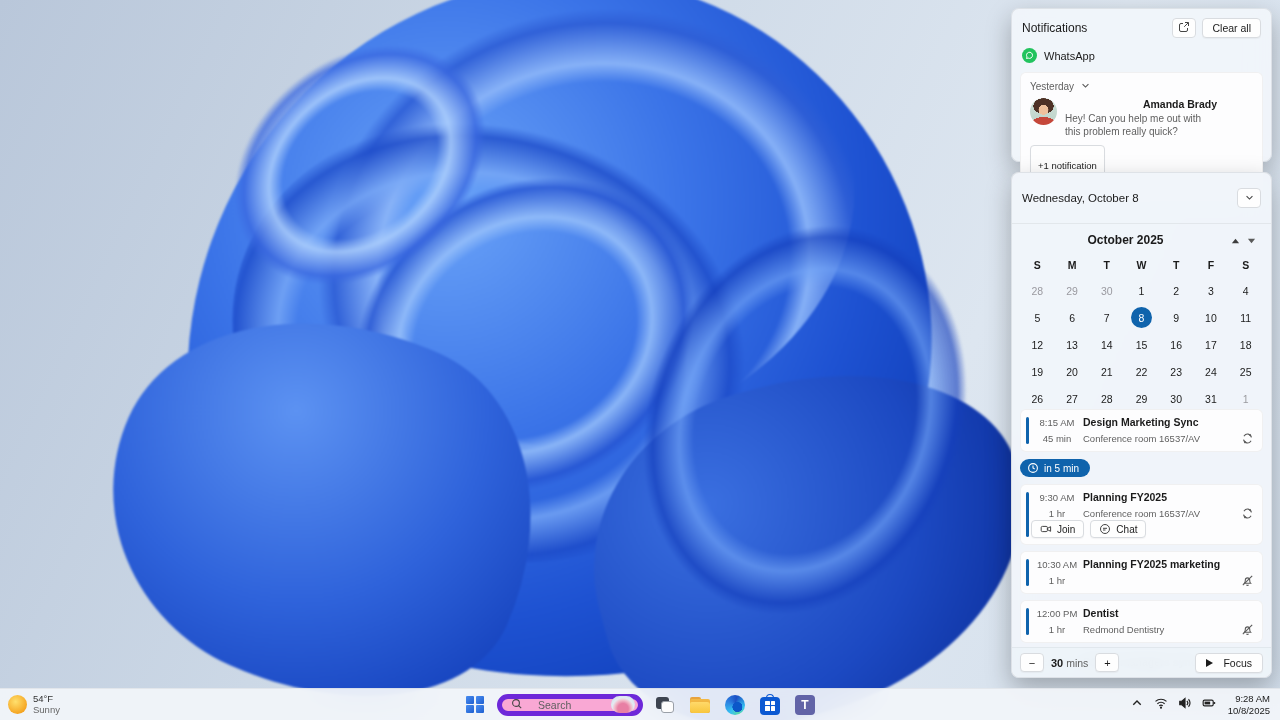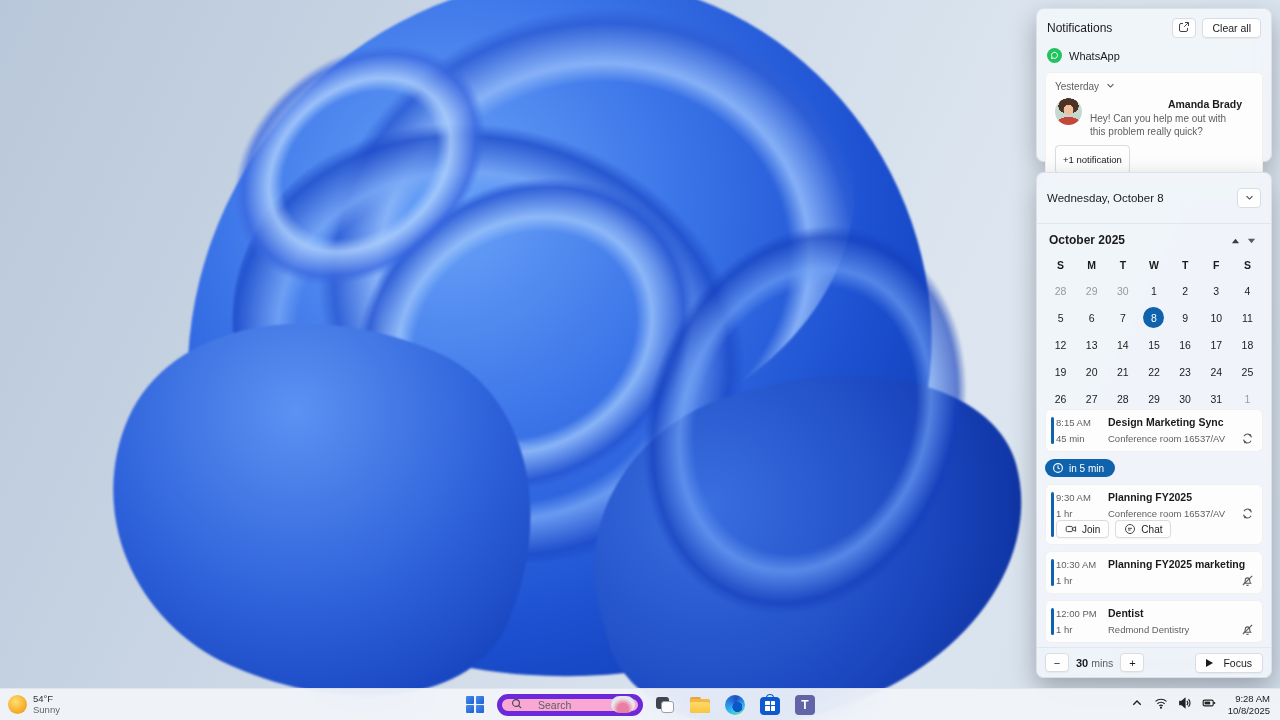--- a/index.html
+++ b/index.html
@@ -31,21 +31,21 @@
   .p5{left:110px;top:320px;width:430px;height:370px;border-radius:60% 40% 55% 45%/50% 60% 40% 50%;transform:rotate(24deg);
       background:radial-gradient(circle at 35% 30%,#5c92f2 0%,#2f63db 50%,#1643be 85%);}
   .p6{left:590px;top:380px;width:440px;height:330px;border-radius:45% 55% 60% 40%/55% 45% 60% 40%;transform:rotate(-15deg);
       background:radial-gradient(circle at 30% 30%,#3a6fe0 0%,#1c49c2 55%,#0c2f9c 90%);}
   .p7{left:210px;top:50px;width:300px;height:230px;border-radius:50%;transform:rotate(-40deg);opacity:.9;
       background:radial-gradient(ellipse at 50% 50%,rgba(0,0,0,0) 40%,rgba(170,205,252,.95) 47%,rgba(58,104,224,.85) 60%,rgba(0,0,0,0) 65%);}
   .p8{left:640px;top:210px;width:330px;height:420px;border-radius:50%;transform:rotate(20deg);opacity:.75;
       background:radial-gradient(ellipse at 50% 50%,rgba(0,0,0,0) 46%,rgba(110,160,244,.9) 52%,rgba(20,62,188,.85) 63%,rgba(0,0,0,0) 67%);}
 
   
-  .panel{position:absolute;width:236px;background:rgba(241,245,250,.97);border:1px solid rgba(0,0,0,.08);
+  .panel{position:absolute;width:261px;background:rgba(241,245,250,.97);border:1px solid rgba(0,0,0,.08);
          border-radius:8px;box-shadow:0 10px 26px rgba(0,0,0,.28);backdrop-filter:blur(12px);}
   .notif-panel{right:8px;top:8px;height:154px;}
   .cal-panel{right:8px;top:172px;height:506px;}
 
   
   .np-header{display:flex;align-items:center;gap:6px;padding:9px 10px 4px;}
   .np-title{font-size:12px;flex:1;}
   .icon-btn{width:24px;height:20px;border:1px solid #d9dce0;background:#fefefe;border-radius:4px;
             display:flex;align-items:center;justify-content:center;cursor:pointer;}
   .btn{font-family:inherit;font-size:10.5px;color:var(--text);border:1px solid #d9dce0;background:#fefefe;
@@ -56,41 +56,41 @@
   .group-row{display:flex;align-items:center;gap:6px;font-size:10px;color:var(--text2);}
   .msg-row{display:flex;gap:8px;margin-top:5px;}
   .avatar{width:27px;height:27px;border-radius:50%;flex:none;
     background:
       radial-gradient(circle at 50% 44%,#efc19c 0 24%,rgba(0,0,0,0) 25%),
       radial-gradient(ellipse 62% 48% at 50% 30%,#4e3226 0 60%,rgba(0,0,0,0) 61%),
       radial-gradient(ellipse 75% 42% at 50% 96%,#c5473a 0 60%,rgba(0,0,0,0) 61%),
       linear-gradient(#cfe0d8,#bdd4c9);}
   .sender{font-size:10.5px;font-weight:700;text-align:right;}
   .msg-text{font-size:10px;color:var(--text2);line-height:1.32;max-width:152px;margin-top:2px;}
-  .more-btn{margin-top:7px;font-size:9.5px;padding:8px 7px;}
+  .more-btn{margin-top:7px;font-size:9.5px;padding:14px 7px;}
 
   
   .cal-header{display:flex;align-items:center;padding:15px 10px;border-bottom:1px solid rgba(0,0,0,.06);}
   .cal-date{font-size:11.5px;flex:1;}
   .month-row{display:flex;align-items:center;padding:9px 12px 4px;}
-  .month-label{font-size:12px;font-weight:700;flex:1;}
+  .month-label{font-size:12px;font-weight:700;flex:1;text-align:center;}
   .nav-arrow{width:16px;height:14px;display:flex;align-items:center;justify-content:center;cursor:pointer;}
   .cal-grid{display:grid;grid-template-columns:repeat(7,1fr);padding:2px 8px 4px;}
   .dow{height:24px;display:flex;align-items:center;justify-content:center;font-size:10.5px;font-weight:700;}
   .day{height:27px;display:flex;align-items:center;justify-content:center;font-size:10.5px;cursor:pointer;}
   .day.muted{color:var(--muted);}
   .day .sel{width:21px;height:21px;border-radius:50%;background:var(--accent);color:#fff;display:flex;align-items:center;justify-content:center;}
   .event-list{position:absolute;left:0;right:0;top:232px;bottom:0;overflow:hidden;padding:4px 8px 34px;}
   .event-card{position:relative;background:#fdfdfe;border:1px solid rgba(0,0,0,.05);border-radius:6px;
               padding:6px 8px 6px 10px;margin-bottom:6px;}
   .event-card.partial{height:22px;overflow:hidden;}
   .accent-bar{position:absolute;left:5px;top:7px;bottom:7px;width:2.5px;border-radius:2px;background:var(--accent);}
   .event-card.partial .accent-bar{bottom:2px;}
   .ev-row{display:flex;align-items:baseline;gap:0;}
-  .ev-time{width:52px;flex:none;font-size:9.5px;color:var(--text2);}
+  .ev-time{width:52px;flex:none;font-size:9.5px;color:var(--text2);text-align:center;}
   .ev-title{font-size:10.5px;font-weight:700;}
   .ev-row.sub{margin-top:4px;align-items:center;}
   .ev-loc{font-size:9.5px;color:var(--text2);flex:1;}
   .ev-icon{width:13px;height:13px;color:#5a5a5a;flex:none;}
   .ev-icon svg,.chip-ic svg,.cd-ic svg{width:100%;height:100%;display:block;}
   .ev-actions{display:flex;gap:6px;margin-left:0;}
   .chip{font-size:10px;padding:2px 8px;}
   .chip-ic{width:12px;height:12px;color:#444;display:inline-block;}
   .countdown{display:inline-flex;align-items:center;gap:5px;background:var(--accent);color:#fff;
              border-radius:11px;padding:3px 11px 3px 7px;font-size:10px;margin:1px 0 7px;}

